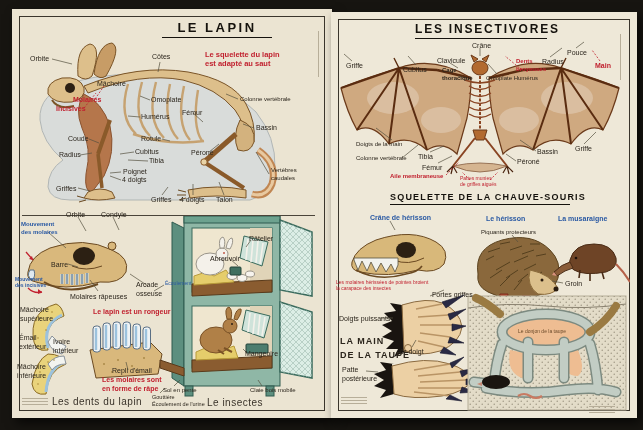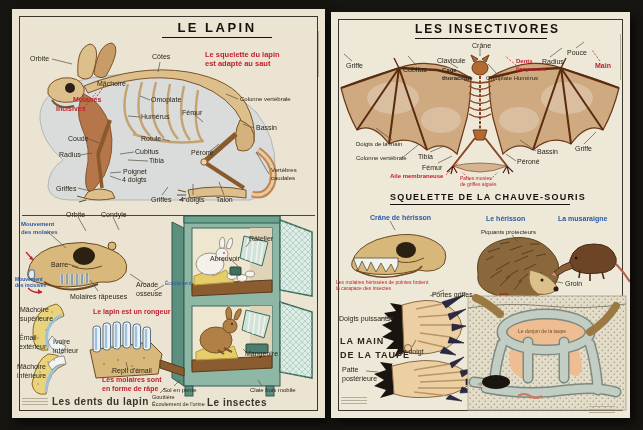--- a/index.html
+++ b/index.html
@@ -1,30 +1,30 @@
 <!DOCTYPE html>
 <html><head>
 <meta charset="utf-8">
 <style>
   html,body{margin:0;padding:0;}
   body{width:643px;height:430px;background:#171511;position:relative;overflow:hidden;
        font-family:"Liberation Sans","DejaVu Sans",sans-serif;}
-  .poster{position:absolute;box-shadow:4px 5px 10px rgba(0,0,0,.65);}
+  .poster{position:absolute;box-shadow:4px 5px 10px rgba(0,0,0,.65);padding-left:7px;}
   #poster-left{left:12px;top:9px;width:313px;height:409px;background:#ebe4d2;}
   #poster-right{left:331px;top:12px;width:299px;height:406px;background:#eee8d8;}
   .frame{position:absolute;inset:7px;border:1px solid #3a352c;pointer-events:none;}
   .lbl{position:absolute;font-size:7px;color:#2b251c;white-space:pre;line-height:1.25;}
   .b{font-weight:bold;}
   .c{text-align:left;}
   .red{color:#c1212f;}
   .blue{color:#2a59a3;}
   .s6{font-size:6px;}
   .s55{font-size:5.5px;}
   .s5{font-size:5px;}
-  .cap{font-size:10px;font-weight:bold;color:#3a332a;letter-spacing:.5px;}
+  .cap{font-size:10px;font-weight:normal;color:#3a332a;letter-spacing:.5px;}
   .ptitle{position:absolute;font-weight:bold;color:#15120d;text-align:center;
           border-bottom:1.5px solid #15120d;padding-bottom:2px;white-space:pre;}
   #title-lapin{left:150px;top:11px;width:110px;font-size:13px;letter-spacing:2.5px;}
   #title-insectivores{left:84px;top:10px;width:132px;font-size:12px;letter-spacing:1.8px;}
   #caption-cs{left:59px;top:180px;width:180px;font-size:9px;letter-spacing:1.2px;}
   .divider{position:absolute;height:1px;background:#4a443a;}
   .artsvg{position:absolute;}
   .overlay{position:absolute;inset:0;pointer-events:none;}
   .imprint{position:absolute;width:26px;height:8px;
            background:repeating-linear-gradient(#b7ae99 0 1px,transparent 1px 3px);}

